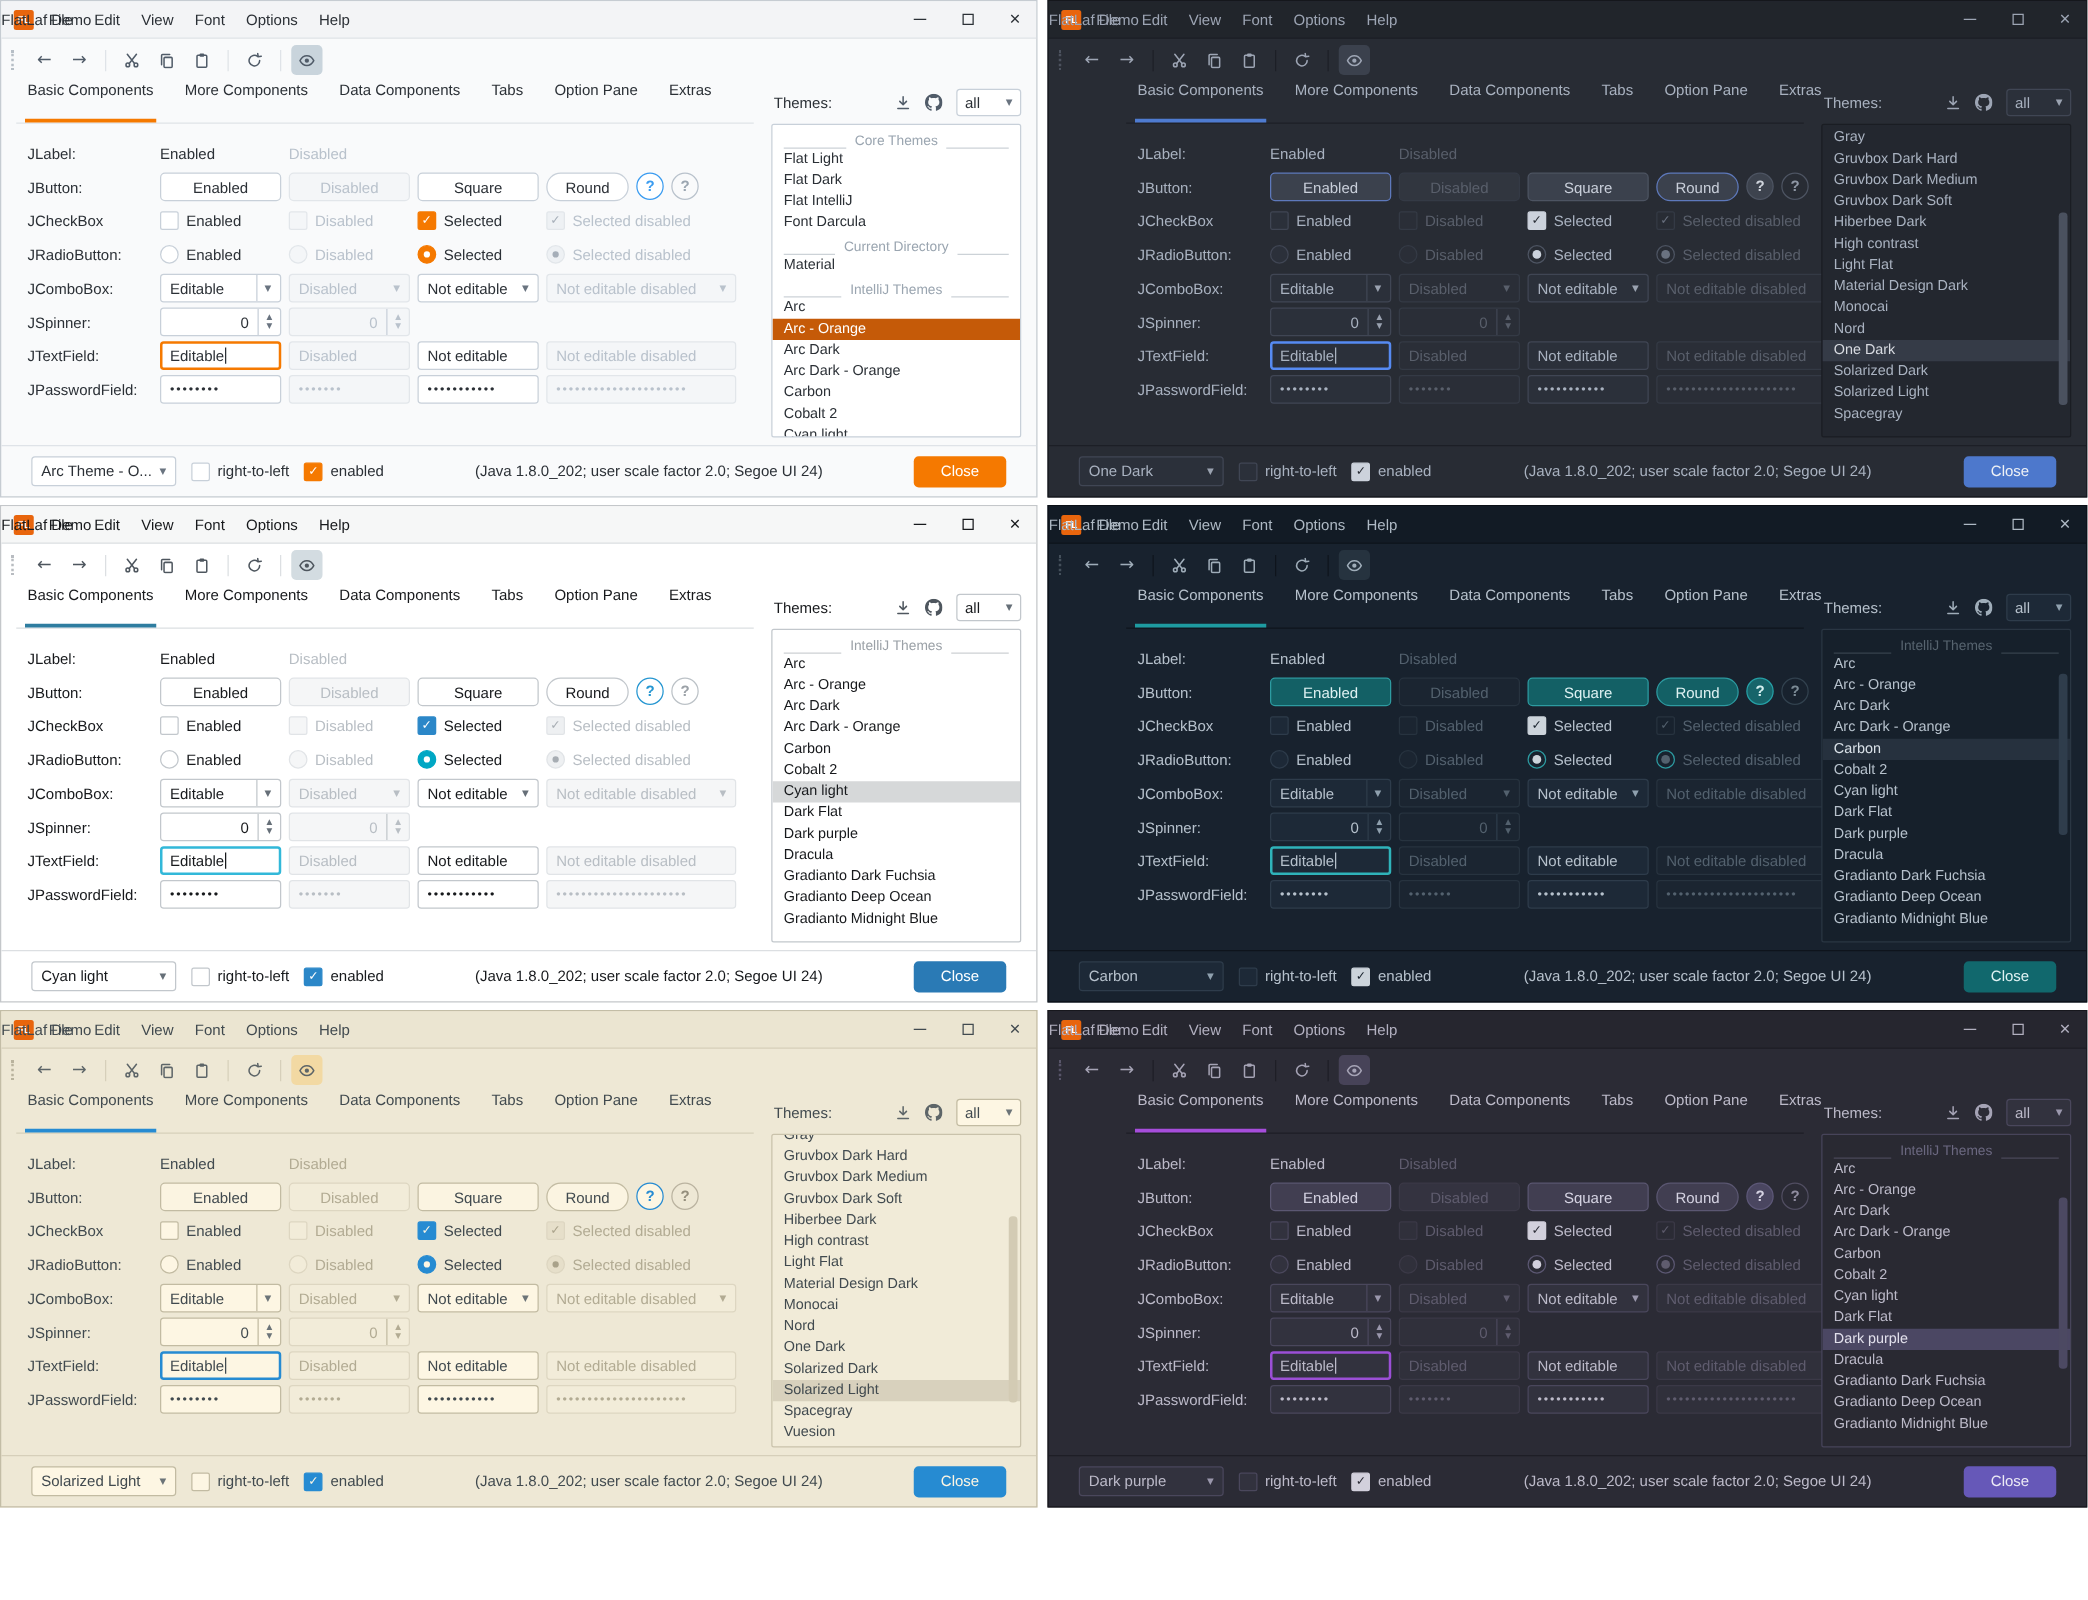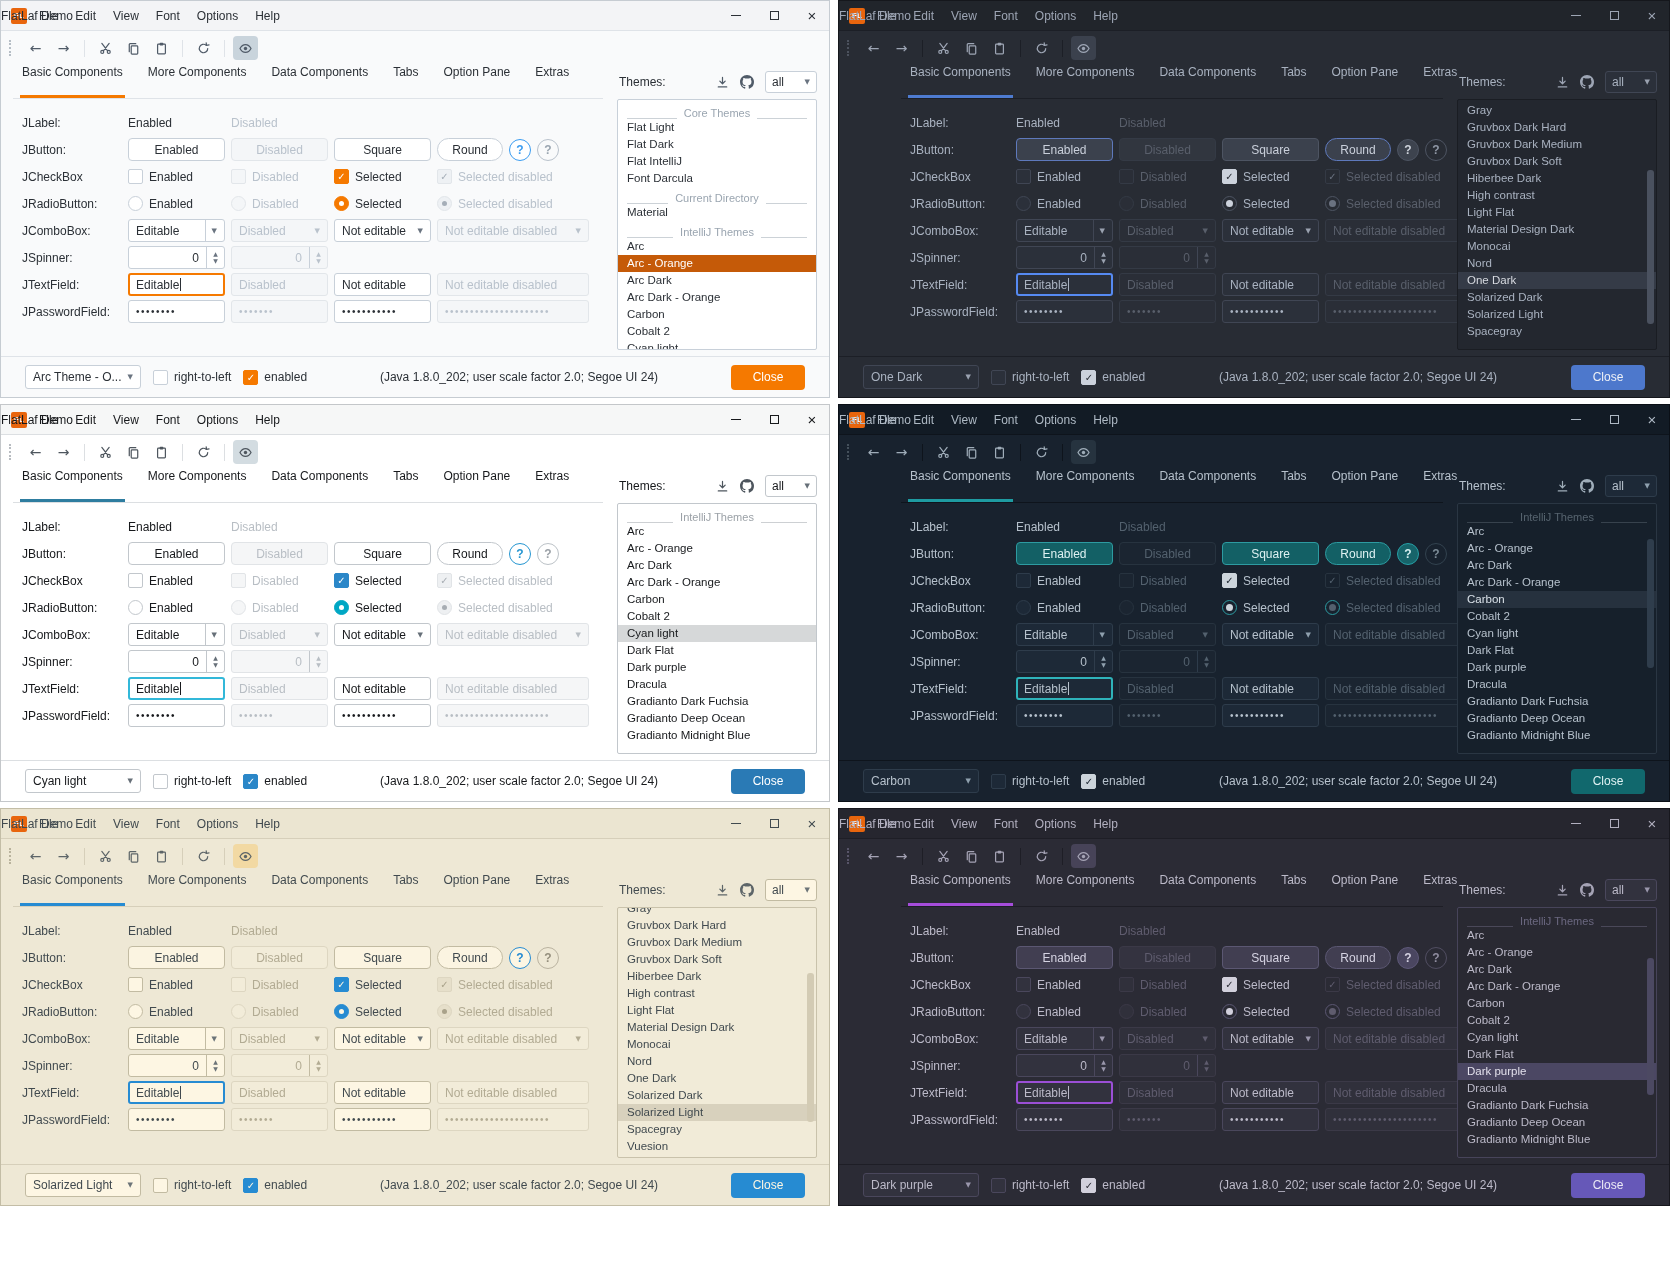--- a/index.html
+++ b/index.html
@@ -38,21 +38,21 @@
   
   .grid{display:grid;grid-template-columns:100px 97px 97px 97px 152px;gap:4px 6px;padding:12px 0 16px 9px;align-items:center}
   .grid > *{min-height:23px;display:flex;align-items:center}
   .glabel{color:var(--text)}
   .glbl.dis,.dis-text{color:var(--disabled)}
   .cbtn{height:23px;box-sizing:border-box;border:1px solid var(--btnBorder);background:var(--btnBg);color:var(--btnText);
         display:flex;align-items:center;justify-content:center;border-radius:4px;width:100%;white-space:nowrap}
   .cbtn.dflt{border-color:var(--dfltBorder)}
   .cbtn.round{border-radius:12px}
   .cbtn.dis{background:var(--disBtnBg);border-color:var(--disBorder);color:var(--disabled)}
-  .helpwrap{display:flex;gap:6px;align-items:center;width:100%}
+  .helpwrap{display:flex;gap:6px;align-items:flex-start;width:100%}
   .helpwrap .cbtn{width:66px;flex:0 0 auto}
   .help{width:22px;height:22px;box-sizing:border-box;border-radius:50%;display:flex;align-items:center;justify-content:center;
         font-weight:bold;font-size:12px;flex:0 0 auto}
   .help.h1{background:var(--help1Bg);border:1px solid var(--help1Border);color:var(--help1Text)}
   .help.h2{border:1px solid var(--help2Border);color:var(--help2Text)}
   .cb{display:flex;align-items:center;gap:6px;white-space:nowrap}
   .box{width:15px;height:15px;box-sizing:border-box;border:1px solid var(--fieldBorder);background:var(--fieldBg);
        border-radius:2px;display:flex;align-items:center;justify-content:center;font-size:10px;font-weight:bold;flex:0 0 auto;
        font-family:"DejaVu Sans",sans-serif}
   .box.on{background:var(--checkOnBg);border-color:var(--checkOnBg);color:var(--checkOnMark)}

